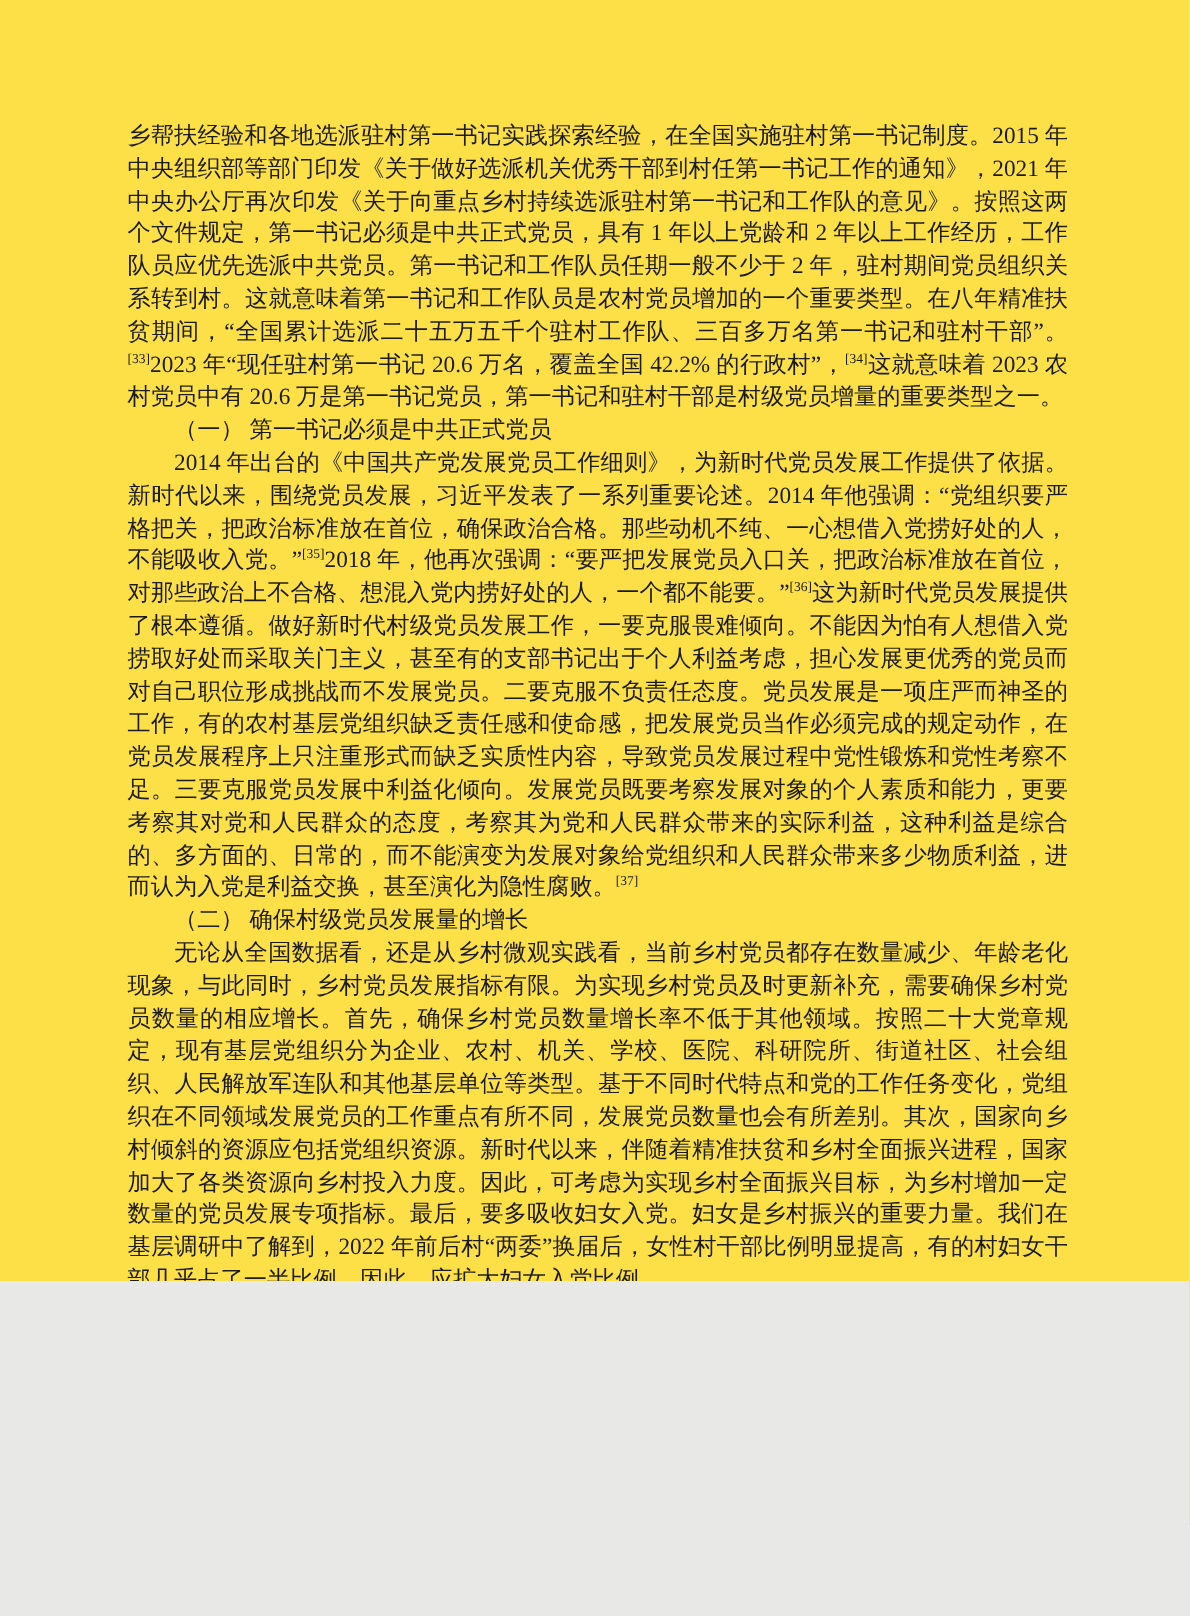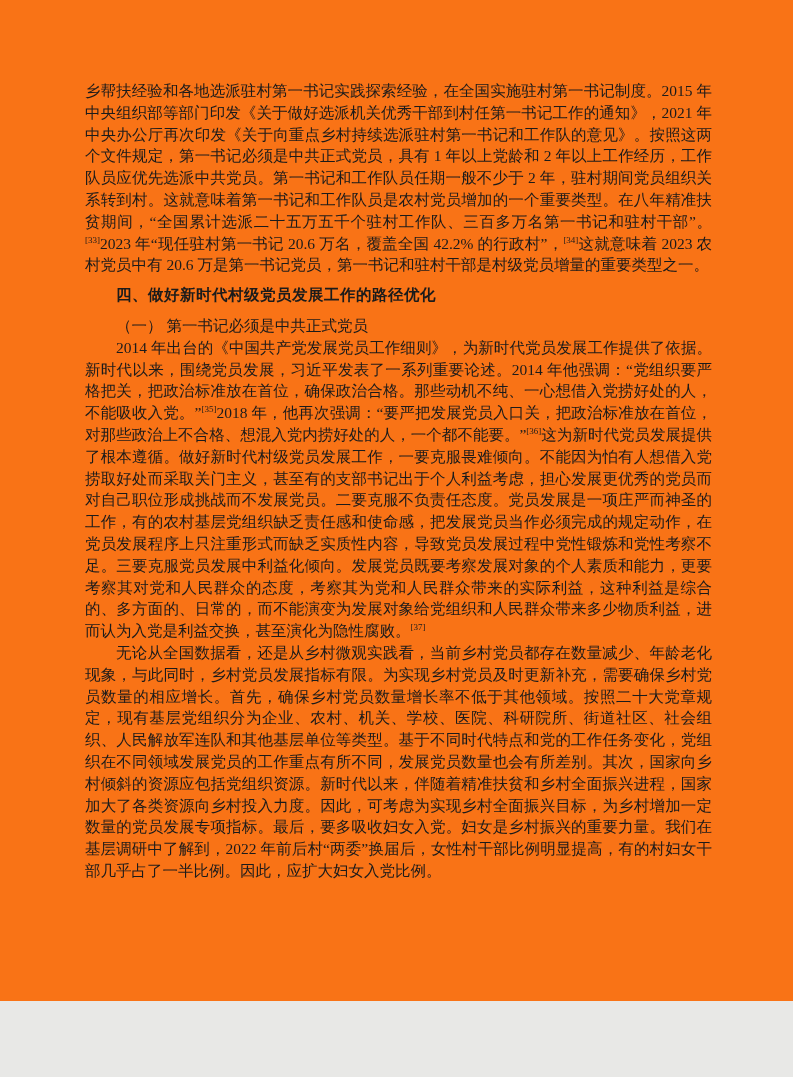--- a/index.html
+++ b/index.html
@@ -3,23 +3,23 @@
 <meta charset="utf-8">
 <style>
   html, body {
     margin: 0;
     padding: 0;
     background: #e8e8e6;
   }
   .page {
     position: relative;
     width: 793px;
-    height: 1001px;
+    height: 854px;
     margin: 0 auto;
-    background: #f97316;
+    background: #fde047;
     overflow: hidden;
     font-family: "Liberation Serif", "DejaVu Serif", serif;
     color: #1b1b1b;
   }
   .text-block {
     position: absolute;
     left: 85px;
     top: 80px;
     width: 627px;
     font-size: 15.5px;
@@ -61,27 +61,27 @@
   }
 </style>
 </head>
 <body>
 
 <div class="page">
   <main class="text-block">
 
     <p class="para cont"><span>乡帮扶经验和各地选派驻村第一书记实践探索经验，在全国实施驻村第一书记制度。2015 年中央组织部等部门印发《关于做好选派机关优秀干部到村任第一书记工作的通知》，2021 年中央办公厅再次印发《关于向重点乡村持续选派驻村第一书记和工作队的意见》。按照这两个文件规定，第一书记必须是中共正式党员，具有 1 年以上党龄和 2 年以上工作经历，工作队员应优先选派中共党员。第一书记和工作队员任期一般不少于 2 年，驻村期间党员组织关系转到村。这就意味着第一书记和工作队员是农村党员增加的一个重要类型。在八年精准扶贫期间，“全国累计选派二十五万五千个驻村工作队、三百多万名第一书记和驻村干部”。</span><sup class="ref">[33]</sup><span>2023 年“现任驻村第一书记 20.6 万名，覆盖全国 42.2% 的行政村”，</span><sup class="ref">[34]</sup><span>这就意味着 2023 农村党员中有 20.6 万是第一书记党员，第一书记和驻村干部是村级党员增量的重要类型之一。</span></p>
 
-    <h2 class="sec-heading">四、做好新时代村级党员发展工作的路径优化</h2>
 
 
     <p class="para sub-heading">（一） 第一书记必须是中共正式党员</p>
 
     <p class="para"><span>2014 年出台的《中国共产党发展党员工作细则》，为新时代党员发展工作提供了依据。新时代以来，围绕党员发展，习近平发表了一系列重要论述。2014 年他强调：“党组织要严格把关，把政治标准放在首位，确保政治合格。那些动机不纯、一心想借入党捞好处的人，不能吸收入党。”</span><sup class="ref">[35]</sup><span>2018 年，他再次强调：“要严把发展党员入口关，把政治标准放在首位，对那些政治上不合格、想混入党内捞好处的人，一个都不能要。”</span><sup class="ref">[36]</sup><span>这为新时代党员发展提供了根本遵循。做好新时代村级党员发展工作，一要克服畏难倾向。不能因为怕有人想借入党捞取好处而采取关门主义，甚至有的支部书记出于个人利益考虑，担心发展更优秀的党员而对自己职位形成挑战而不发展党员。二要克服不负责任态度。党员发展是一项庄严而神圣的工作，有的农村基层党组织缺乏责任感和使命感，把发展党员当作必须完成的规定动作，在党员发展程序上只注重形式而缺乏实质性内容，导致党员发展过程中党性锻炼和党性考察不足。三要克服党员发展中利益化倾向。发展党员既要考察发展对象的个人素质和能力，更要考察其对党和人民群众的态度，考察其为党和人民群众带来的实际利益，这种利益是综合的、多方面的、日常的，而不能演变为发展对象给党组织和人民群众带来多少物质利益，进而认为入党是利益交换，甚至演化为隐性腐败。</span><sup class="ref">[37]</sup></p>
 
+    <p class="para sub-heading">（二） 确保村级党员发展量的增长</p>
 
     <p class="para">无论从全国数据看，还是从乡村微观实践看，当前乡村党员都存在数量减少、年龄老化现象，与此同时，乡村党员发展指标有限。为实现乡村党员及时更新补充，需要确保乡村党员数量的相应增长。首先，确保乡村党员数量增长率不低于其他领域。按照二十大党章规定，现有基层党组织分为企业、农村、机关、学校、医院、科研院所、街道社区、社会组织、人民解放军连队和其他基层单位等类型。基于不同时代特点和党的工作任务变化，党组织在不同领域发展党员的工作重点有所不同，发展党员数量也会有所差别。其次，国家向乡村倾斜的资源应包括党组织资源。新时代以来，伴随着精准扶贫和乡村全面振兴进程，国家加大了各类资源向乡村投入力度。因此，可考虑为实现乡村全面振兴目标，为乡村增加一定数量的党员发展专项指标。最后，要多吸收妇女入党。妇女是乡村振兴的重要力量。我们在基层调研中了解到，2022 年前后村“两委”换届后，女性村干部比例明显提高，有的村妇女干部几乎占了一半比例。因此，应扩大妇女入党比例。</p>
 
 
   </main>
 
   <footer class="page-footer">· 60 ·</footer>
 </div>
 
 </body></html>

